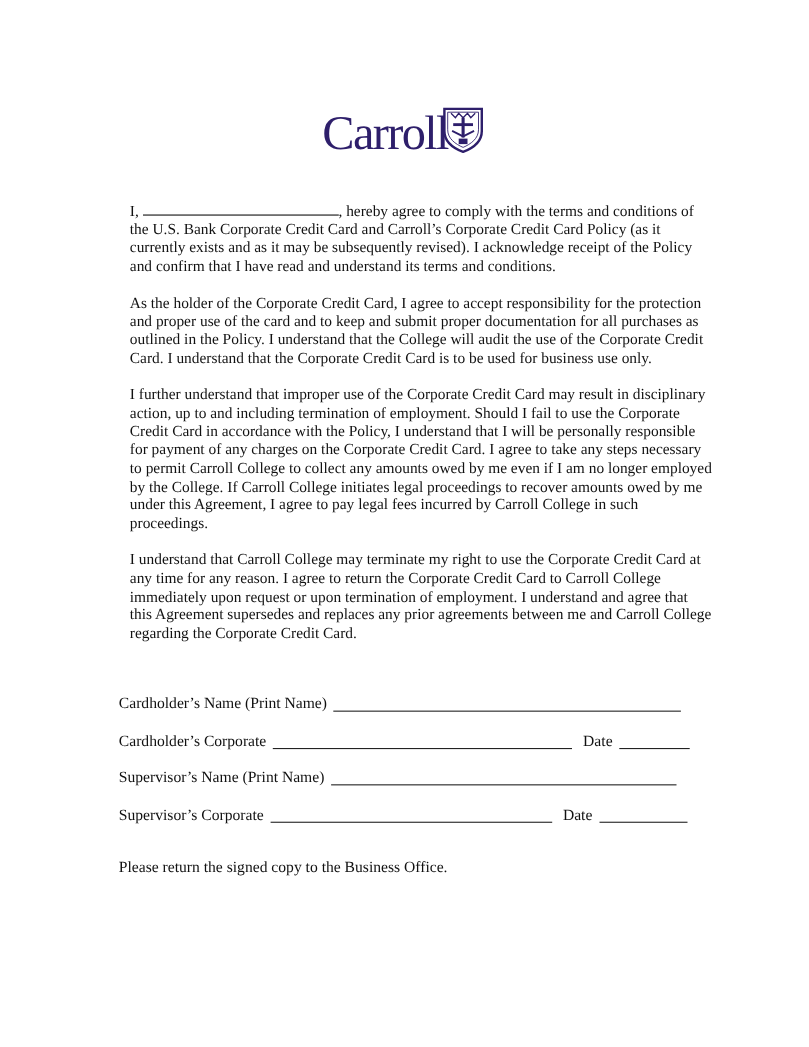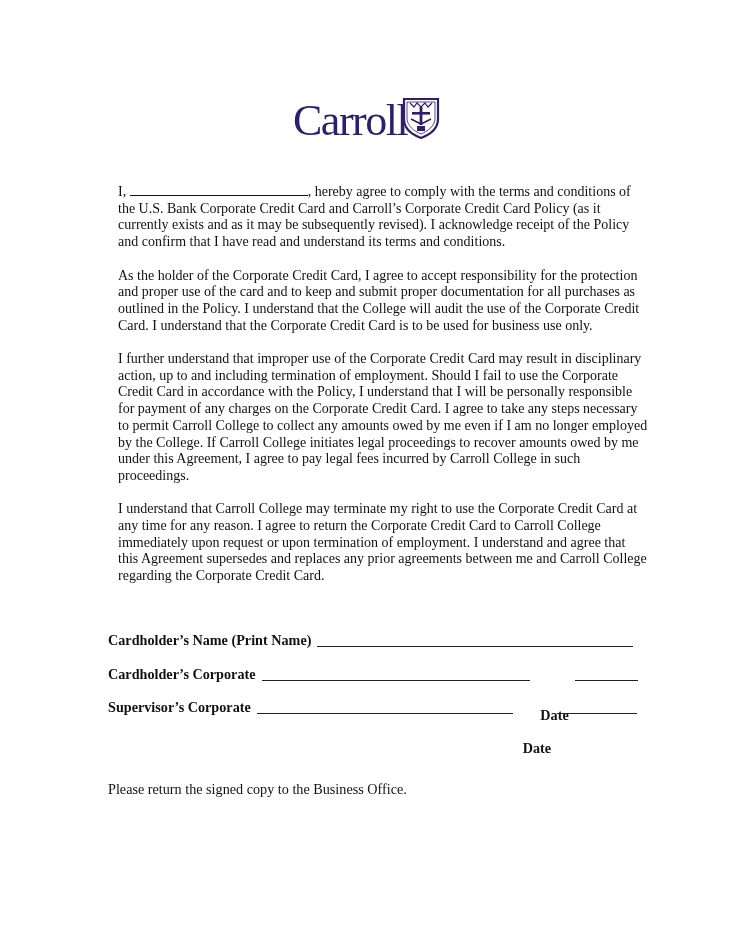--- a/index.html
+++ b/index.html
@@ -63,42 +63,40 @@
     border-bottom: 1px solid #111;
     height: 12px;
     vertical-align: baseline;
   }
   .form {
     position: absolute;
     left: 108px;
     top: 632px;
     width: 530px;
     font-size: 14.2px;
-    font-weight: bold;
   }
   .form-row {
     position: relative;
     height: 33.5px;
     display: flex;
     align-items: flex-start;
     white-space: nowrap;
   }
   .form-row .label {
     display: inline-block;
   }
   .form-row .line {
     display: inline-block;
     border-bottom: 1px solid #222;
     height: 14px;
     margin-left: 6px;
   }
   .form-row .date-label {
     display: inline-block;
     margin-left: 10px;
-    margin-top: 41px;
   }
   .footer-note {
     position: absolute;
     left: 108px;
     top: 781px;
     font-size: 14.2px;
     font-family: Liberation Serif, serif;
   }
 </style>
 </head>
@@ -129,20 +127,24 @@
     <span class="label">Cardholder’s Name (Print Name)</span>
     <span class="line" style="width:316px"></span>
   </div>
   <div class="form-row">
     <span class="label">Cardholder’s Corporate</span>
     <span class="line" style="width:272px"></span>
     <span class="date-label">Date</span>
     <span class="line" style="width:64px"></span>
   </div>
   <div class="form-row">
+    <span class="label">Supervisor’s Name (Print Name)</span>
+    <span class="line" style="width:314px"></span>
+  </div>
+  <div class="form-row">
     <span class="label">Supervisor’s Corporate</span>
     <span class="line" style="width:256px"></span>
     <span class="date-label">Date</span>
     <span class="line" style="width:80px"></span>
   </div>
 </div>
 
 <div class="footer-note">Please return the signed copy to the Business Office.</div>
 
 </body></html>

